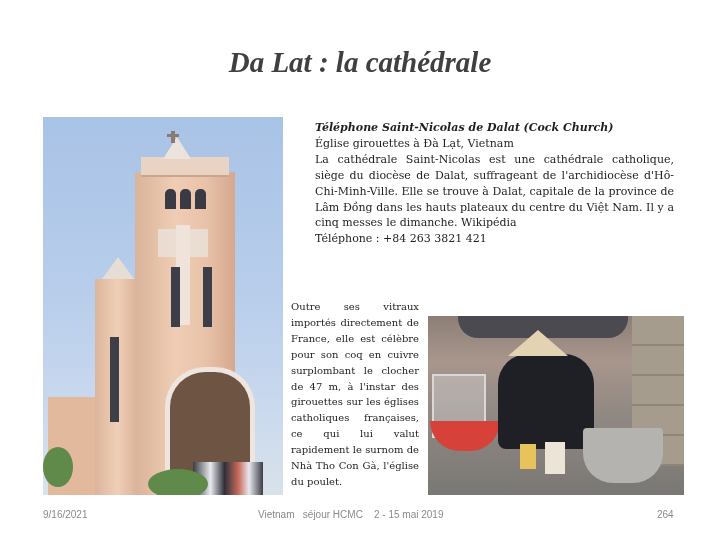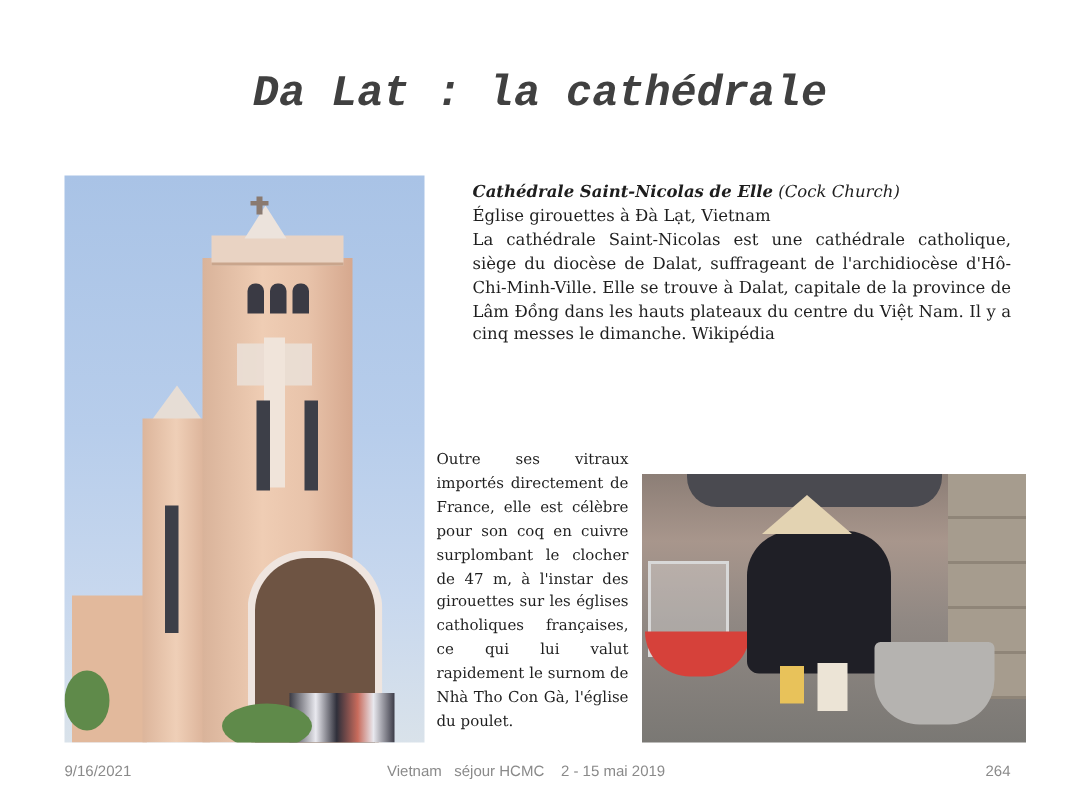--- a/index.html
+++ b/index.html
@@ -5,21 +5,21 @@
     html, body { margin: 0; padding: 0; }
     body {
       width: 720px; height: 540px; position: relative; overflow: hidden;
       background: #ffffff;
       font-family: "DejaVu Serif", serif;
       color: #1a1a1a;
     }
     .title {
       position: absolute; left: 0; top: 46px; width: 720px;
       text-align: center;
-      font-family: Liberation Mono, monospace;
+      font-family: Liberation Serif, serif;
       font-style: italic; font-weight: bold;
       font-size: 29px; color: #404040;
       letter-spacing: 0px;
     }
     
     .photo-cathedral {
       position: absolute; left: 43px; top: 117px; width: 240px; height: 378px;
       overflow: hidden;
       background: linear-gradient(180deg, #a9c3e6 0%, #b7cdeb 45%, #c8d8ee 75%, #d9e2ea 100%);
     }
@@ -79,21 +79,21 @@
     }
 
     
     .info {
       position: absolute; left: 315px; top: 120px; width: 359px;
       font-family: "DejaVu Serif", serif;
       font-size: 11px; line-height: 15.9px; color: #1e1e1e;
       text-align: justify;
     }
     .info .heading { font-weight: bold; font-style: italic; }
-    .info .heading-paren { font-style: italic; font-weight: normal; }
+    .info .heading-paren { font-style: italic; font-weight: bold; }
     .info p { margin: 0; }
 
     
     .caption-box {
       position: absolute; left: 284px; top: 293px; width: 142px; height: 202px;
       background: #ffffff;
       box-sizing: border-box; padding: 6px 7px 0 7px;
       font-family: "DejaVu Serif", serif;
       font-size: 10px; line-height: 15.9px; color: #1e1e1e;
       text-align: justify;
@@ -165,25 +165,26 @@
   <div class="slit" style="left:160px; top:150px; height:60px;"></div>
   <div class="slit" style="left:67px; top:220px; height:85px;"></div>
   <div class="arch"></div>
   <div class="crowd"></div>
   <div class="bush" style="left:0; top:330px; width:30px; height:40px;"></div>
   <div class="bush" style="left:105px; top:352px; width:60px; height:30px;"></div>
 </div>
 
 <div class="info">
   <p>
-    <span class="heading">Cathédrale Saint-Nicolas de Elle</span>
+    <span class="heading">Téléphone Saint-Nicolas de Dalat</span>
     <span class="heading-paren">(Cock Church)</span>
   </p>
   <p>Église girouettes à Đà Lạt, Vietnam</p>
   <p>La cathédrale Saint-Nicolas est une cathédrale catholique, siège du diocèse de Dalat, suffrageant de l'archidiocèse d'Hô-Chi-Minh-Ville. Elle se trouve à Dalat, capitale de la province de Lâm Đồng dans les hauts plateaux du centre du Việt Nam. Il y a cinq messes le dimanche. Wikipédia</p>
+  <p>Téléphone : +84 263 3821 421</p>
 </div>
 
 <div class="caption-box">Outre ses vitraux importés directement de France, elle est célèbre pour son coq en cuivre surplombant le clocher de 47 m, à l'instar des girouettes sur les églises catholiques françaises, ce qui lui valut rapidement le surnom de Nhà Tho Con Gà, l'église du poulet.</div>
 
 <div class="photo-vendor">
   <div class="moto"></div>
   <div class="wall"></div>
   <div class="case"></div>
   <div class="basin-red"></div>
   <div class="body"></div>

